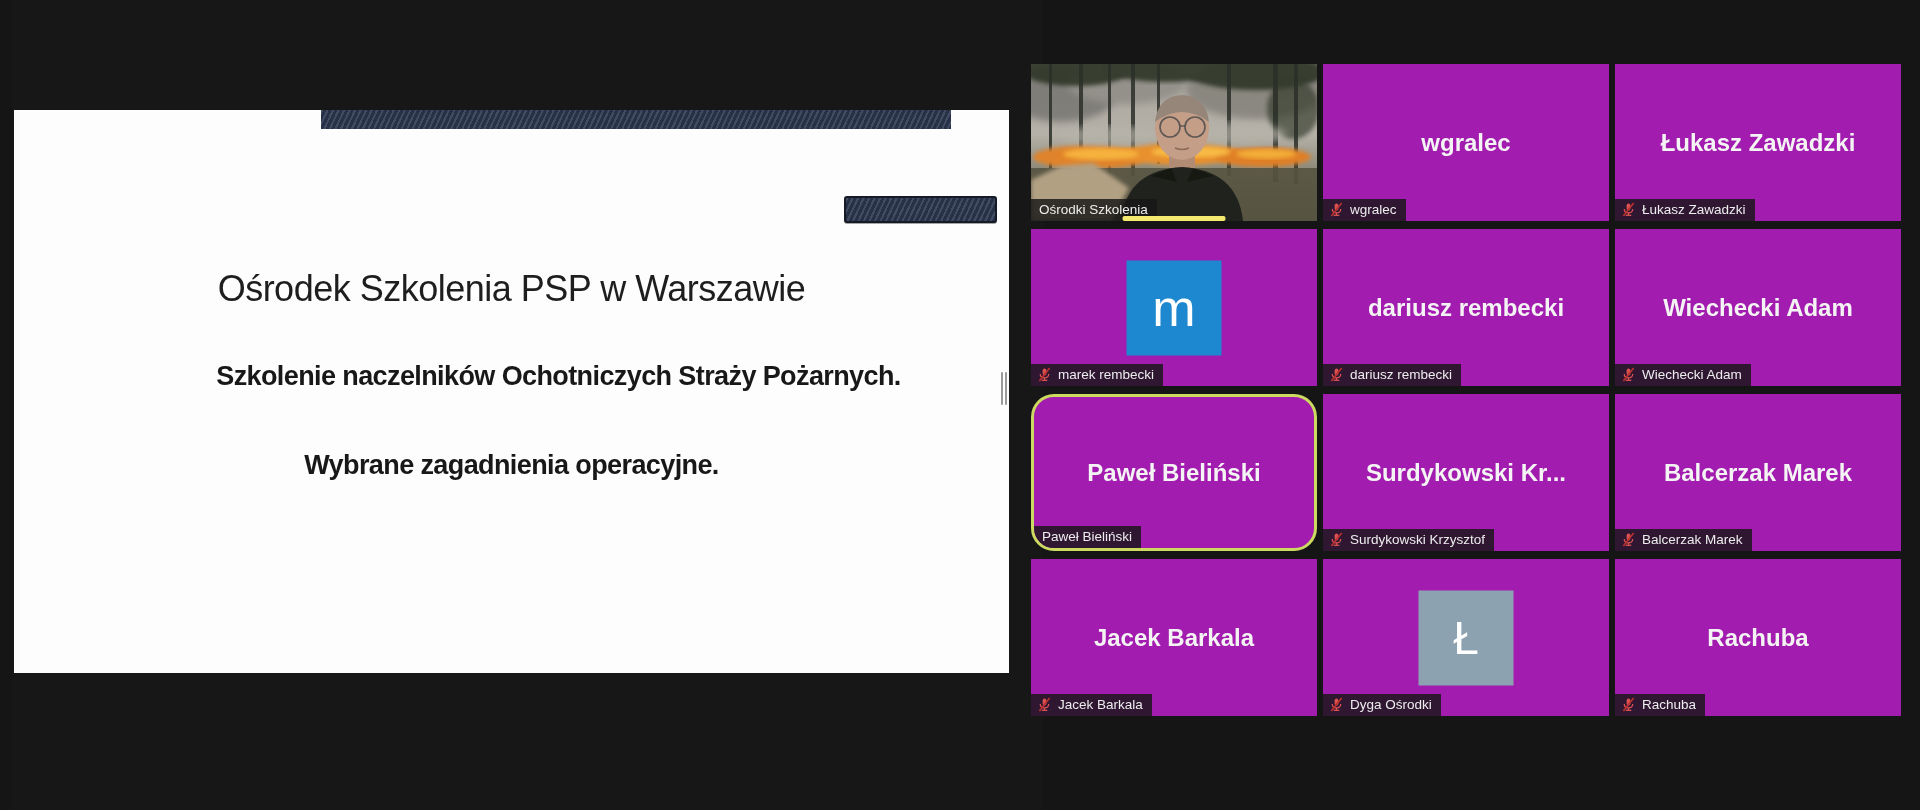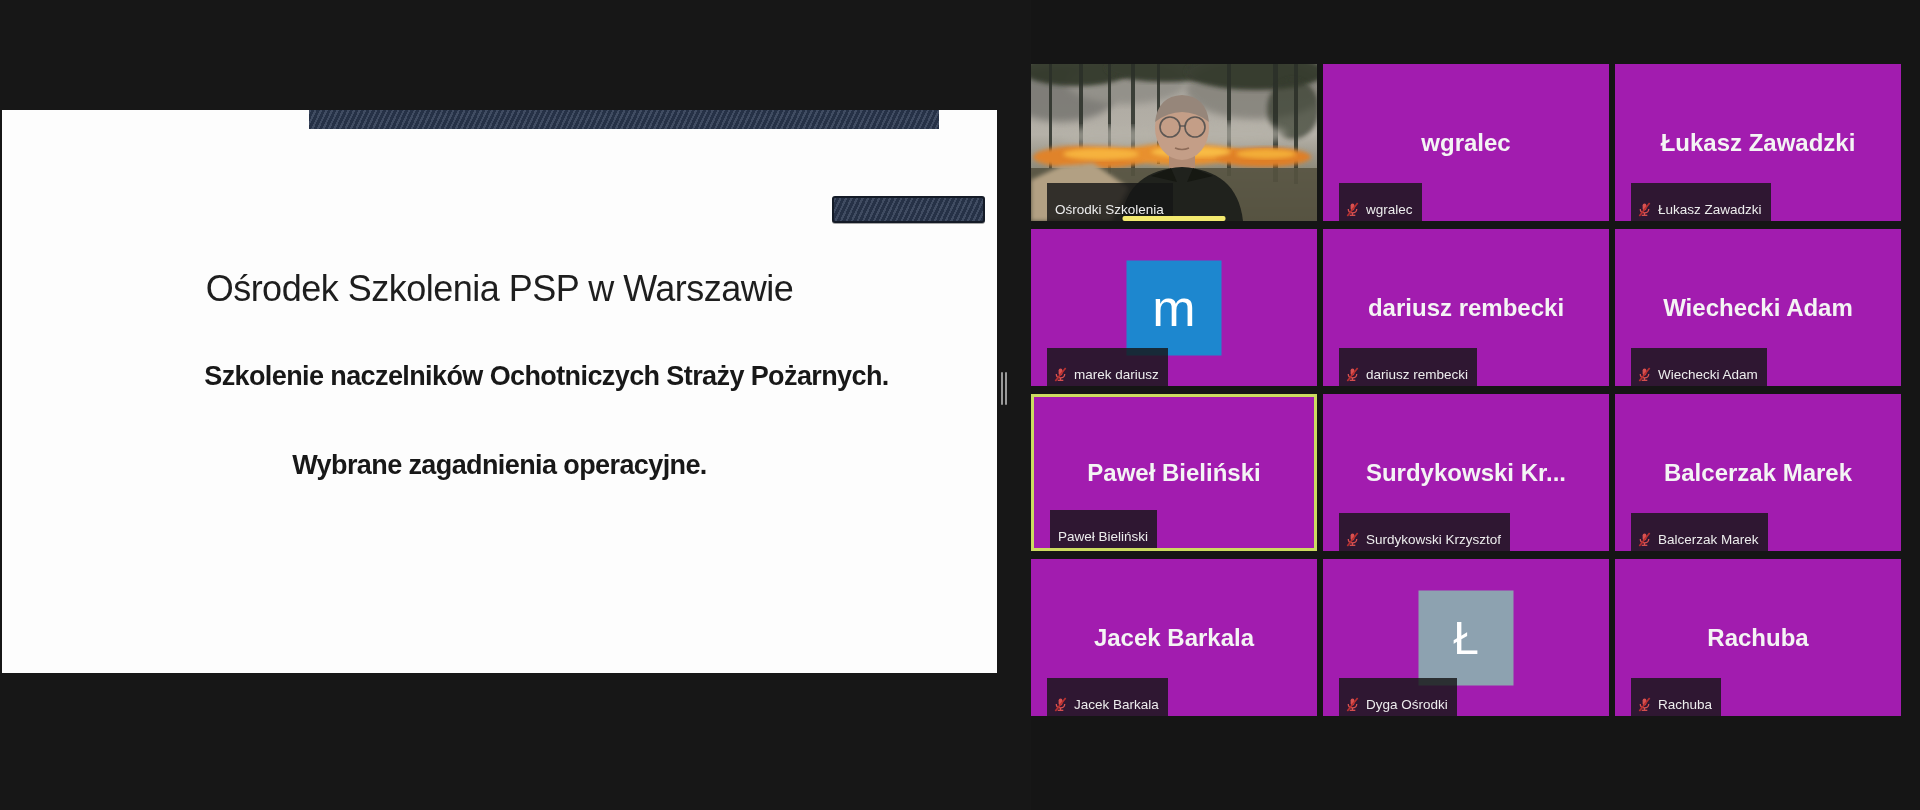--- a/index.html
+++ b/index.html
@@ -1,21 +1,21 @@
 <!DOCTYPE html>
 <html><head>
 <meta charset="utf-8">
 <style>
   * { margin:0; padding:0; box-sizing:border-box; }
   html,body { width:1920px; height:810px; background:#141414; overflow:hidden;
               font-family:"Liberation Sans", sans-serif; }
   .stage { position:relative; width:1920px; height:810px; background:#151515; }
 
   
-  .share-region { position:absolute; left:0; top:0; width:1031px; height:810px; background:#171717; }
+  .share-region { position:absolute; left:12px; top:0; width:1031px; height:810px; background:#171717; }
   .slide { position:absolute; left:2px; top:110px; width:995px; height:563px; background:#fdfdfd; }
   .navy { background-color:#2b3850;
           background-image:repeating-linear-gradient(115deg, rgba(255,255,255,0.10) 0 2px, rgba(0,0,0,0.12) 2px 5px); }
   .slide-topbar { position:absolute; left:307px; top:0; width:630px; height:19px; }
   .slide-btn { position:absolute; left:830px; top:86px; width:153px; height:27px;
                border:2px solid #141b27; border-radius:3px; box-shadow:0 1px 0 rgba(0,0,0,.35); }
   .slide-title { position:absolute; top:158px; left:0; width:100%; text-align:center;
                  font-size:36px; font-weight:400; color:#1e1e1e; letter-spacing:-0.5px; }
   .slide-sub { position:absolute; left:0; width:100%; text-align:center; color:#181818;
                font-weight:600; font-size:27px; letter-spacing:-0.6px; }
@@ -31,22 +31,22 @@
           display:grid; grid-template-columns:repeat(3,1fr); grid-template-rows:repeat(4,1fr);
           column-gap:6px; row-gap:8px; }
   .tile { position:relative; background:#a21caf; overflow:hidden; }
   .tile.active { border:3px solid #ccdb60; }
   .tile-name { position:absolute; inset:0; display:flex; align-items:center; justify-content:center;
                font-weight:700; font-size:24px; color:#f4f4f4; white-space:nowrap; padding:0 12px; }
   .avatar { position:absolute; left:50%; top:50%; transform:translate(-50%,-50%);
             width:95px; height:95px; display:flex; align-items:center; justify-content:center;
             color:#fff; font-size:52px; font-weight:400; line-height:1; }
   .label { position:absolute; left:0; bottom:0; max-width:96%; display:flex; align-items:center;
-           gap:6px; background:rgba(22,22,22,0.82); padding:19px 9px 4px 6px;
-           font-size:13.5px; color:#ededed; white-space:nowrap;margin-left:16px; }
+           gap:6px; background:rgba(22,22,22,0.82); padding:3px 9px 4px 6px;
+           font-size:13.5px; color:#ededed; white-space:nowrap; }
   .label.no-icon { padding-left:8px; }
   .mic { width:15px; height:15px; flex:0 0 auto; }
   .speak-bar { position:absolute; left:50%; bottom:0; transform:translateX(-50%);
                width:103px; height:5px; border-radius:2px; }
   .cam { position:absolute; inset:0; width:100%; height:100%; }
 </style>
 </head>
 <body>
 
 <svg width="0" height="0" style="position:absolute">
@@ -170,21 +170,21 @@
         <span>Łukasz Zawadzki</span>
       </div>
     </div>
 
     <div class="tile">
       <div class="avatar" style="background-color: rgb(29, 135, 207);">m</div>
       <div class="label">
         <svg class="mic">
             <use href="#mic-muted"></use>
           </svg>
-        <span>marek dariusz</span>
+        <span>marek rembecki</span>
       </div>
     </div>
 
     <div class="tile">
       <div class="tile-name">dariusz rembecki</div>
       <div class="label">
         <svg class="mic">
             <use href="#mic-muted"></use>
           </svg>
         <span>dariusz rembecki</span>
@@ -194,21 +194,21 @@
     <div class="tile">
       <div class="tile-name">Wiechecki Adam</div>
       <div class="label">
         <svg class="mic">
             <use href="#mic-muted"></use>
           </svg>
         <span>Wiechecki Adam</span>
       </div>
     </div>
 
-    <div class="tile active" style="border-color: rgb(204, 219, 96);">
+    <div class="tile active" style="border-color: rgb(204, 219, 96); border-radius: 23px;">
       <div class="tile-name">Paweł Bieliński</div>
       <div class="label no-icon">
         <span>Paweł Bieliński</span>
       </div>
     </div>
 
     <div class="tile">
       <div class="tile-name">Surdykowski Kr...</div>
       <div class="label">
         <svg class="mic">

